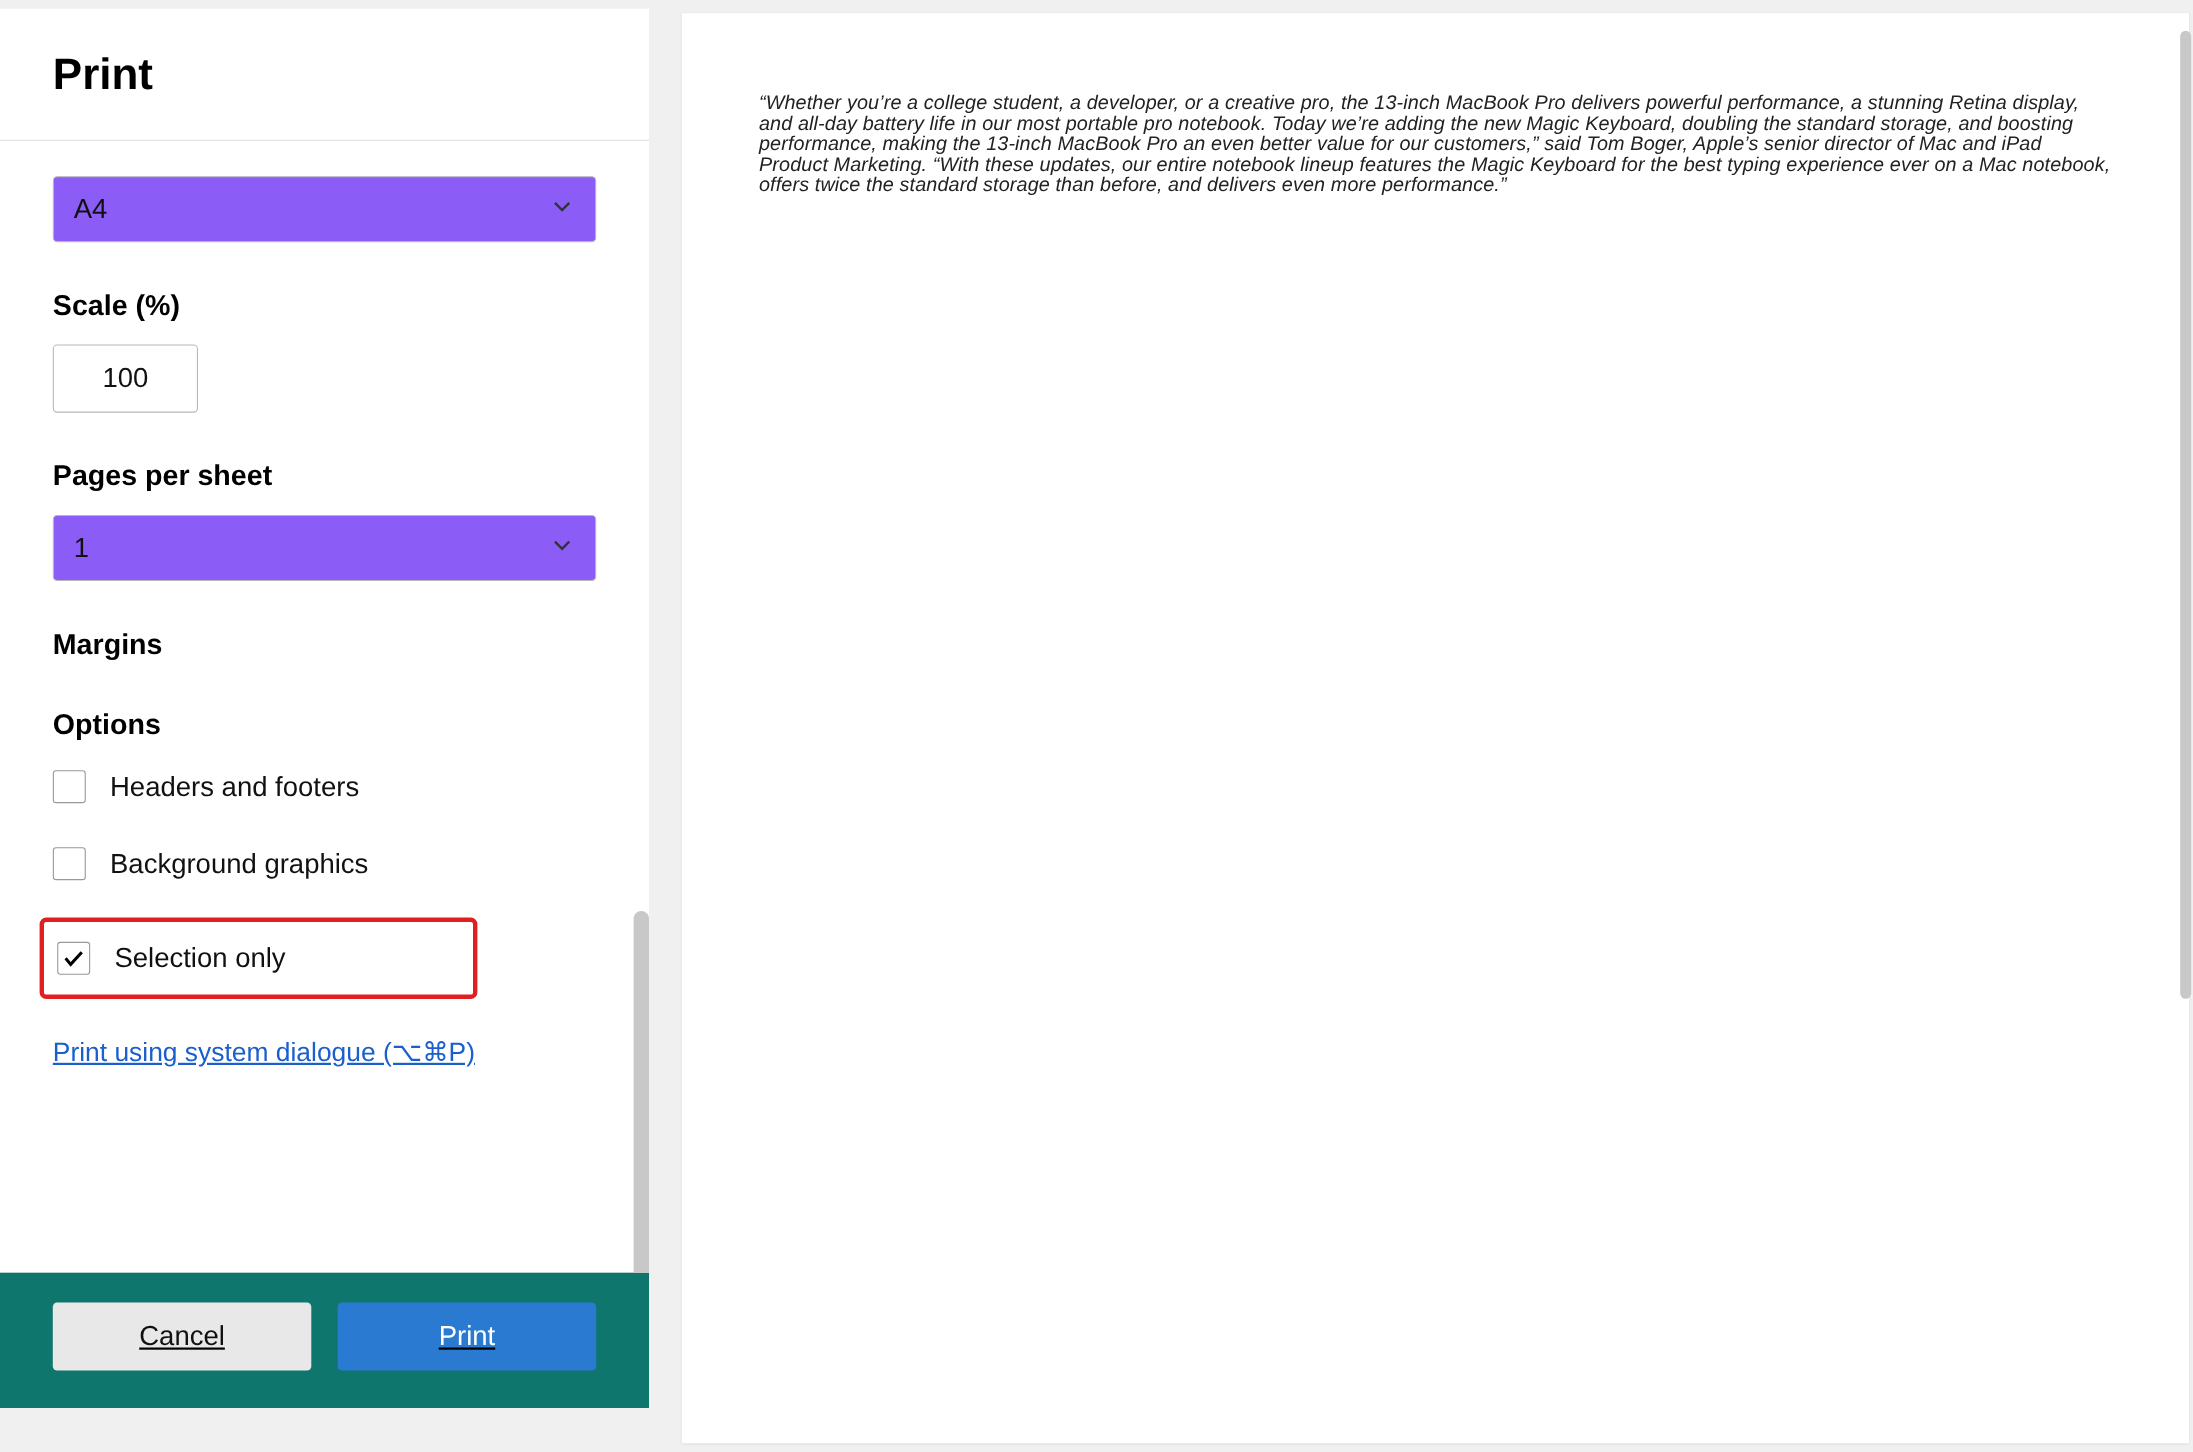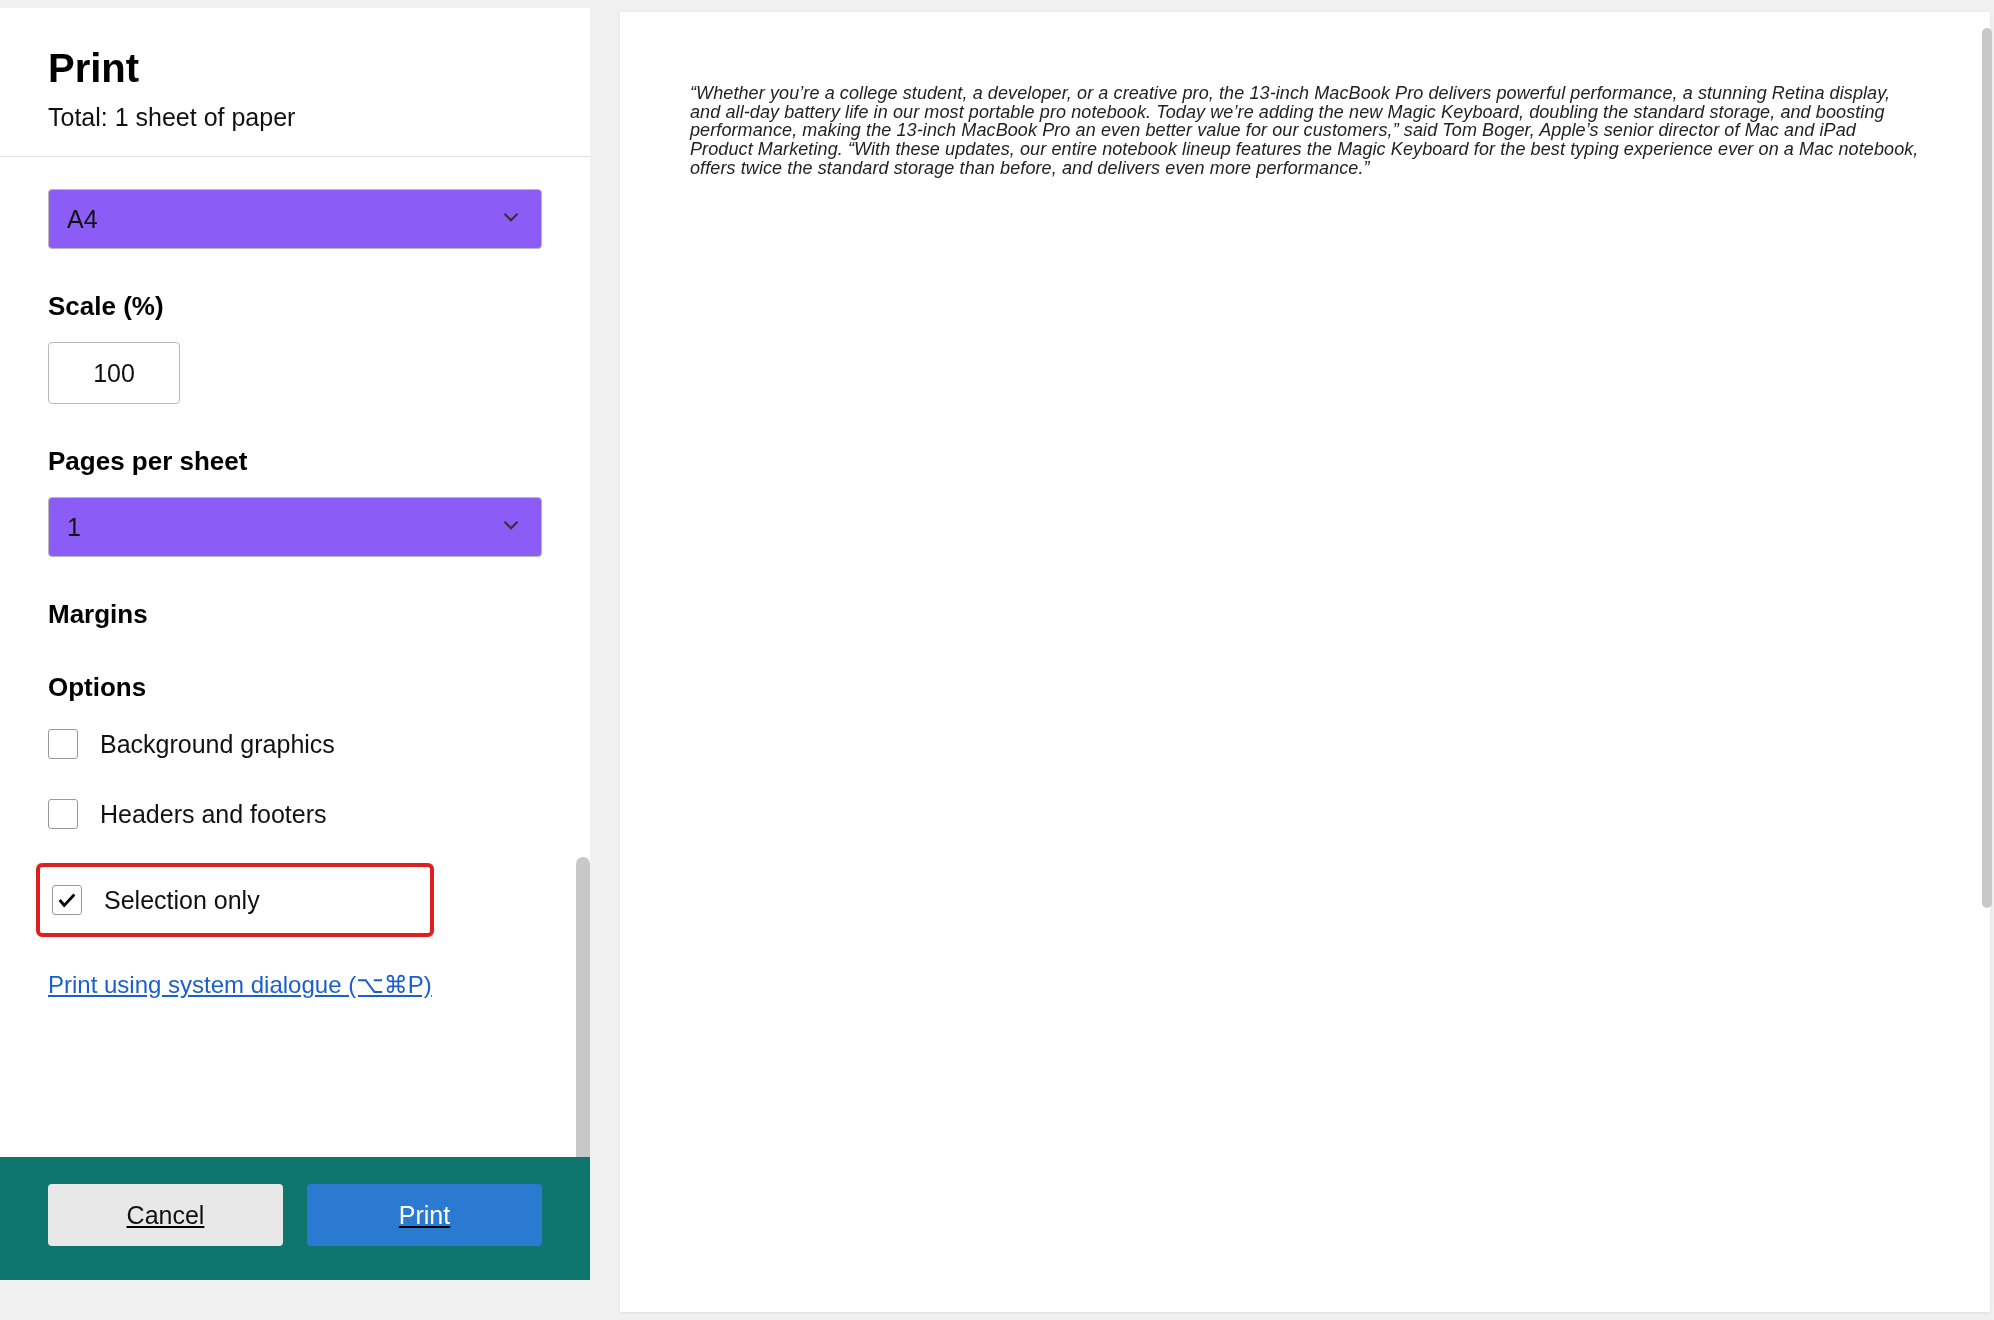--- a/index.html
+++ b/index.html
@@ -201,21 +201,20 @@
   background: #c8c8c8;
   border-radius: 5px;
 }
 </style>
 </head>
 <body>
 
 <div class="sidebar">
   <div class="sidebar-header">
     <div class="print-title">Print</div>
-    <div class="total-text">Total: 1 sheet of paper</div>
   </div>
 
   <div class="sidebar-body">
 
     <div class="paper-select-group">
       <div class="select-wrap">
         <div class="select-box">A4</div>
         <span class="chevron">
           <svg viewBox="0 0 24 24" fill="none" stroke="#333" stroke-width="2">
               <polyline points="6 9 12 15 18 9"></polyline>
@@ -238,28 +237,28 @@
     </div>
 
     <div class="section-label">Margins</div>
 
     <div class="section-label">Options</div>
 
     <div class="option-row">
       <div class="checkbox">
         
       </div>
-      <span class="option-label">Background graphics</span>
+      <span class="option-label">Headers and footers</span>
     </div>
 
     <div class="option-row">
       <div class="checkbox">
         
       </div>
-      <span class="option-label">Headers and footers</span>
+      <span class="option-label">Background graphics</span>
     </div>
 
     <div class="highlight-box">
       <div class="checkbox checked">
         <svg viewBox="0 0 24 24" fill="none" stroke="#000" stroke-width="3">
             <polyline points="4 12 9 18 20 6"></polyline>
           </svg>
       </div>
       <span class="option-label">Selection only</span>
     </div>

